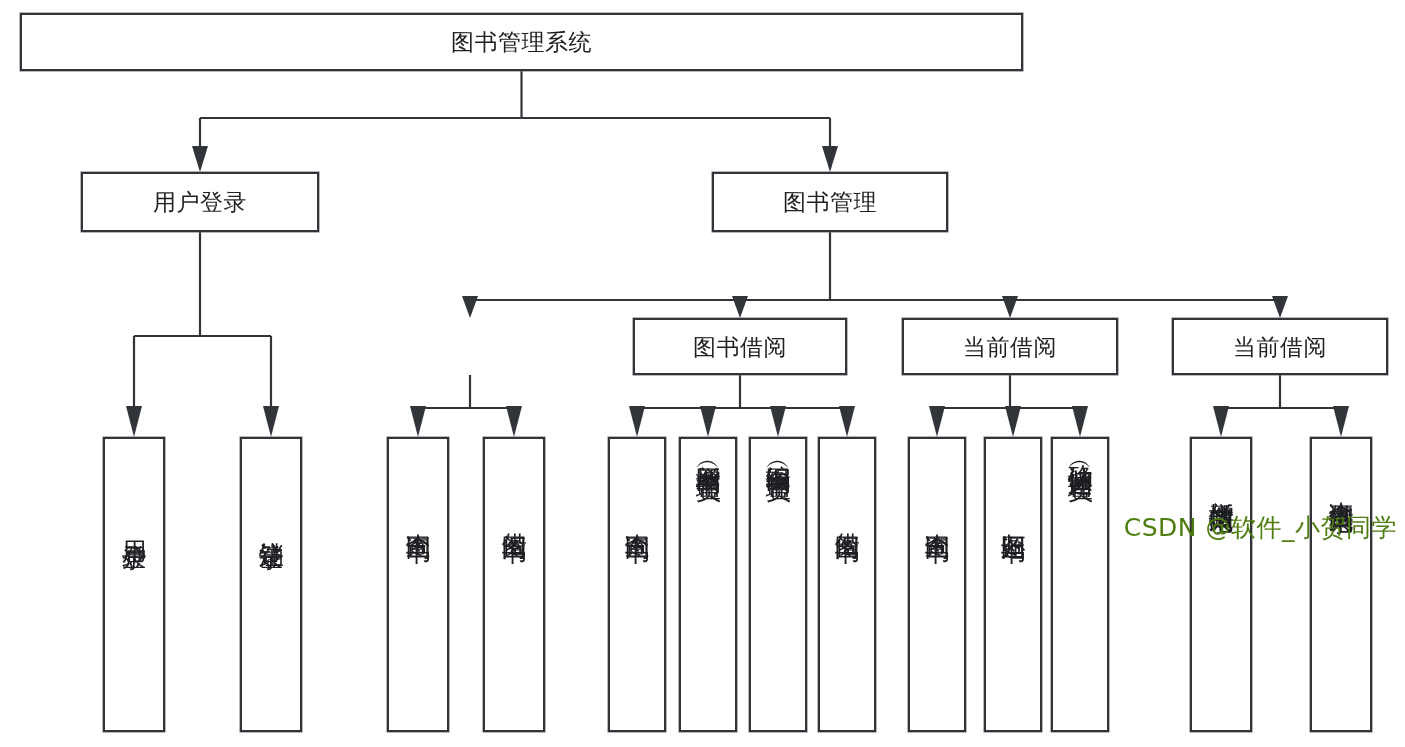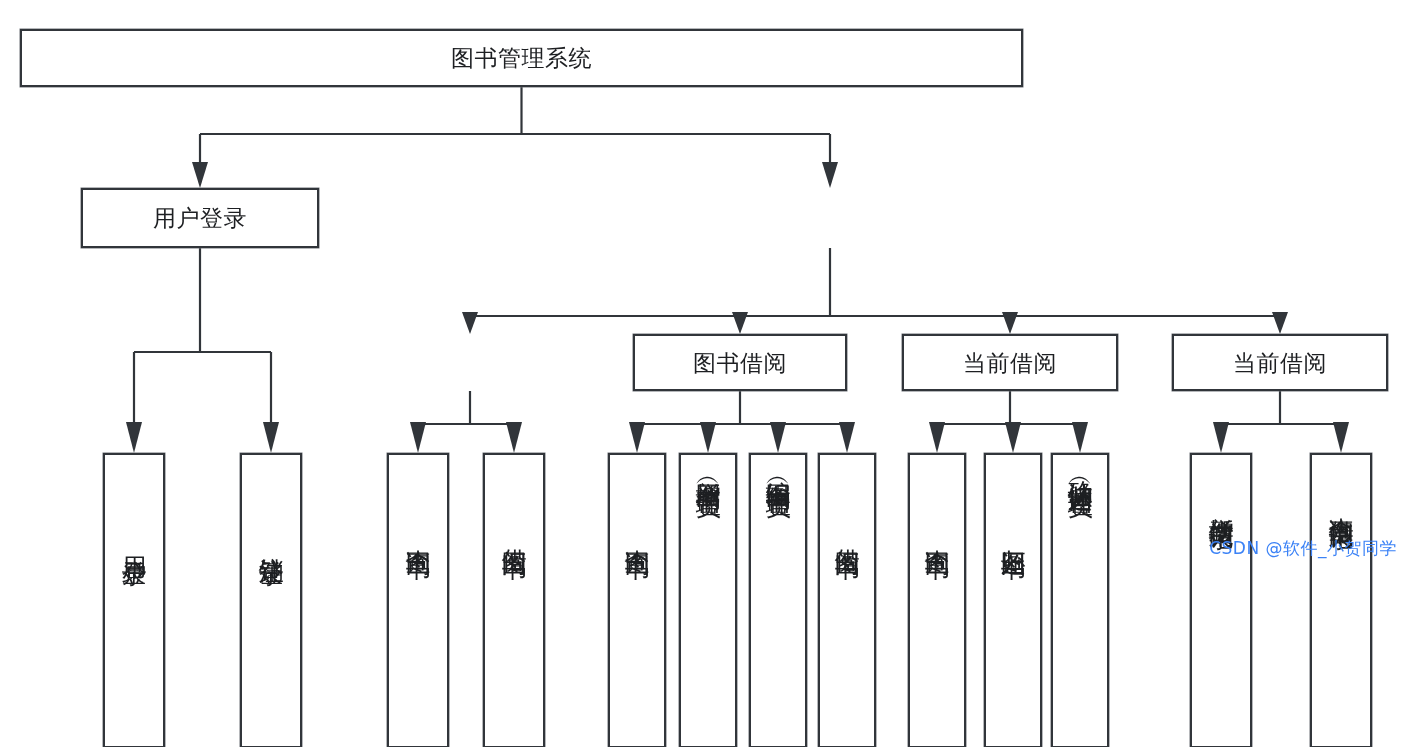--- a/index.html
+++ b/index.html
@@ -10,21 +10,21 @@
   body {
     width: 1405px;
     height: 747px;
     position: relative;
     overflow: hidden;
     font-family: "DejaVu Sans", "Liberation Sans", sans-serif;
   }
   #diagram-root {
     position: absolute;
     left: 0;
-    top: 16px;
+    top: 0;
     width: 1405px;
     height: 548px;
     text-decoration: underline;
   }
   .node-box {
     position: absolute;
     box-sizing: border-box;
     background: #ffffff;
     border: 2px solid #31353a;
     box-shadow: 0 0 0 0.5px #6c7077;
@@ -66,22 +66,22 @@
     stroke-width: 2.2;
     fill: none;
   }
   .conn-arrow {
     fill: #31353a;
   }
   #watermark {
     position: absolute;
     right: 8px;
     bottom: 4px;
-    font-size: 17px;
-    color: #3b82f6;
+    font-size: 25px;
+    color: #4d7c0f;
     letter-spacing: 0.5px;
     white-space: nowrap;
   }
 </style>
 </head>
 <body>
 
 <div id="diagram-root">
 
   <svg class="connectors" viewBox="0 0 1405 747">
@@ -138,20 +138,23 @@
     <polygon class="conn-arrow" points="1333,406 1349,406 1341,437"></polygon>
   </svg>
 
   <div class="node-box" style="left:20px; top:13px; width:1003px; height:58px;">
     <div class="node-label-h">图书管理系统</div>
   </div>
 
   <div class="node-box" style="left:81px; top:172px; width:238px; height:60px;">
     <div class="node-label-h">用户登录</div>
   </div>
+  <div class="node-box" style="left:712px; top:172px; width:236px; height:60px;">
+    <div class="node-label-h">图书管理</div>
+  </div>
 
   <div class="node-box" style="left:902px; top:318px; width:216px; height:57px;">
     <div class="node-label-h">当前借阅</div>
   </div>
   <div class="node-box" style="left:633px; top:318px; width:214px; height:57px;">
     <div class="node-label-h">图书借阅</div>
   </div>
   <div class="node-box" style="left:1172px; top:318px; width:216px; height:57px;">
     <div class="node-label-h">当前借阅</div>
   </div>

